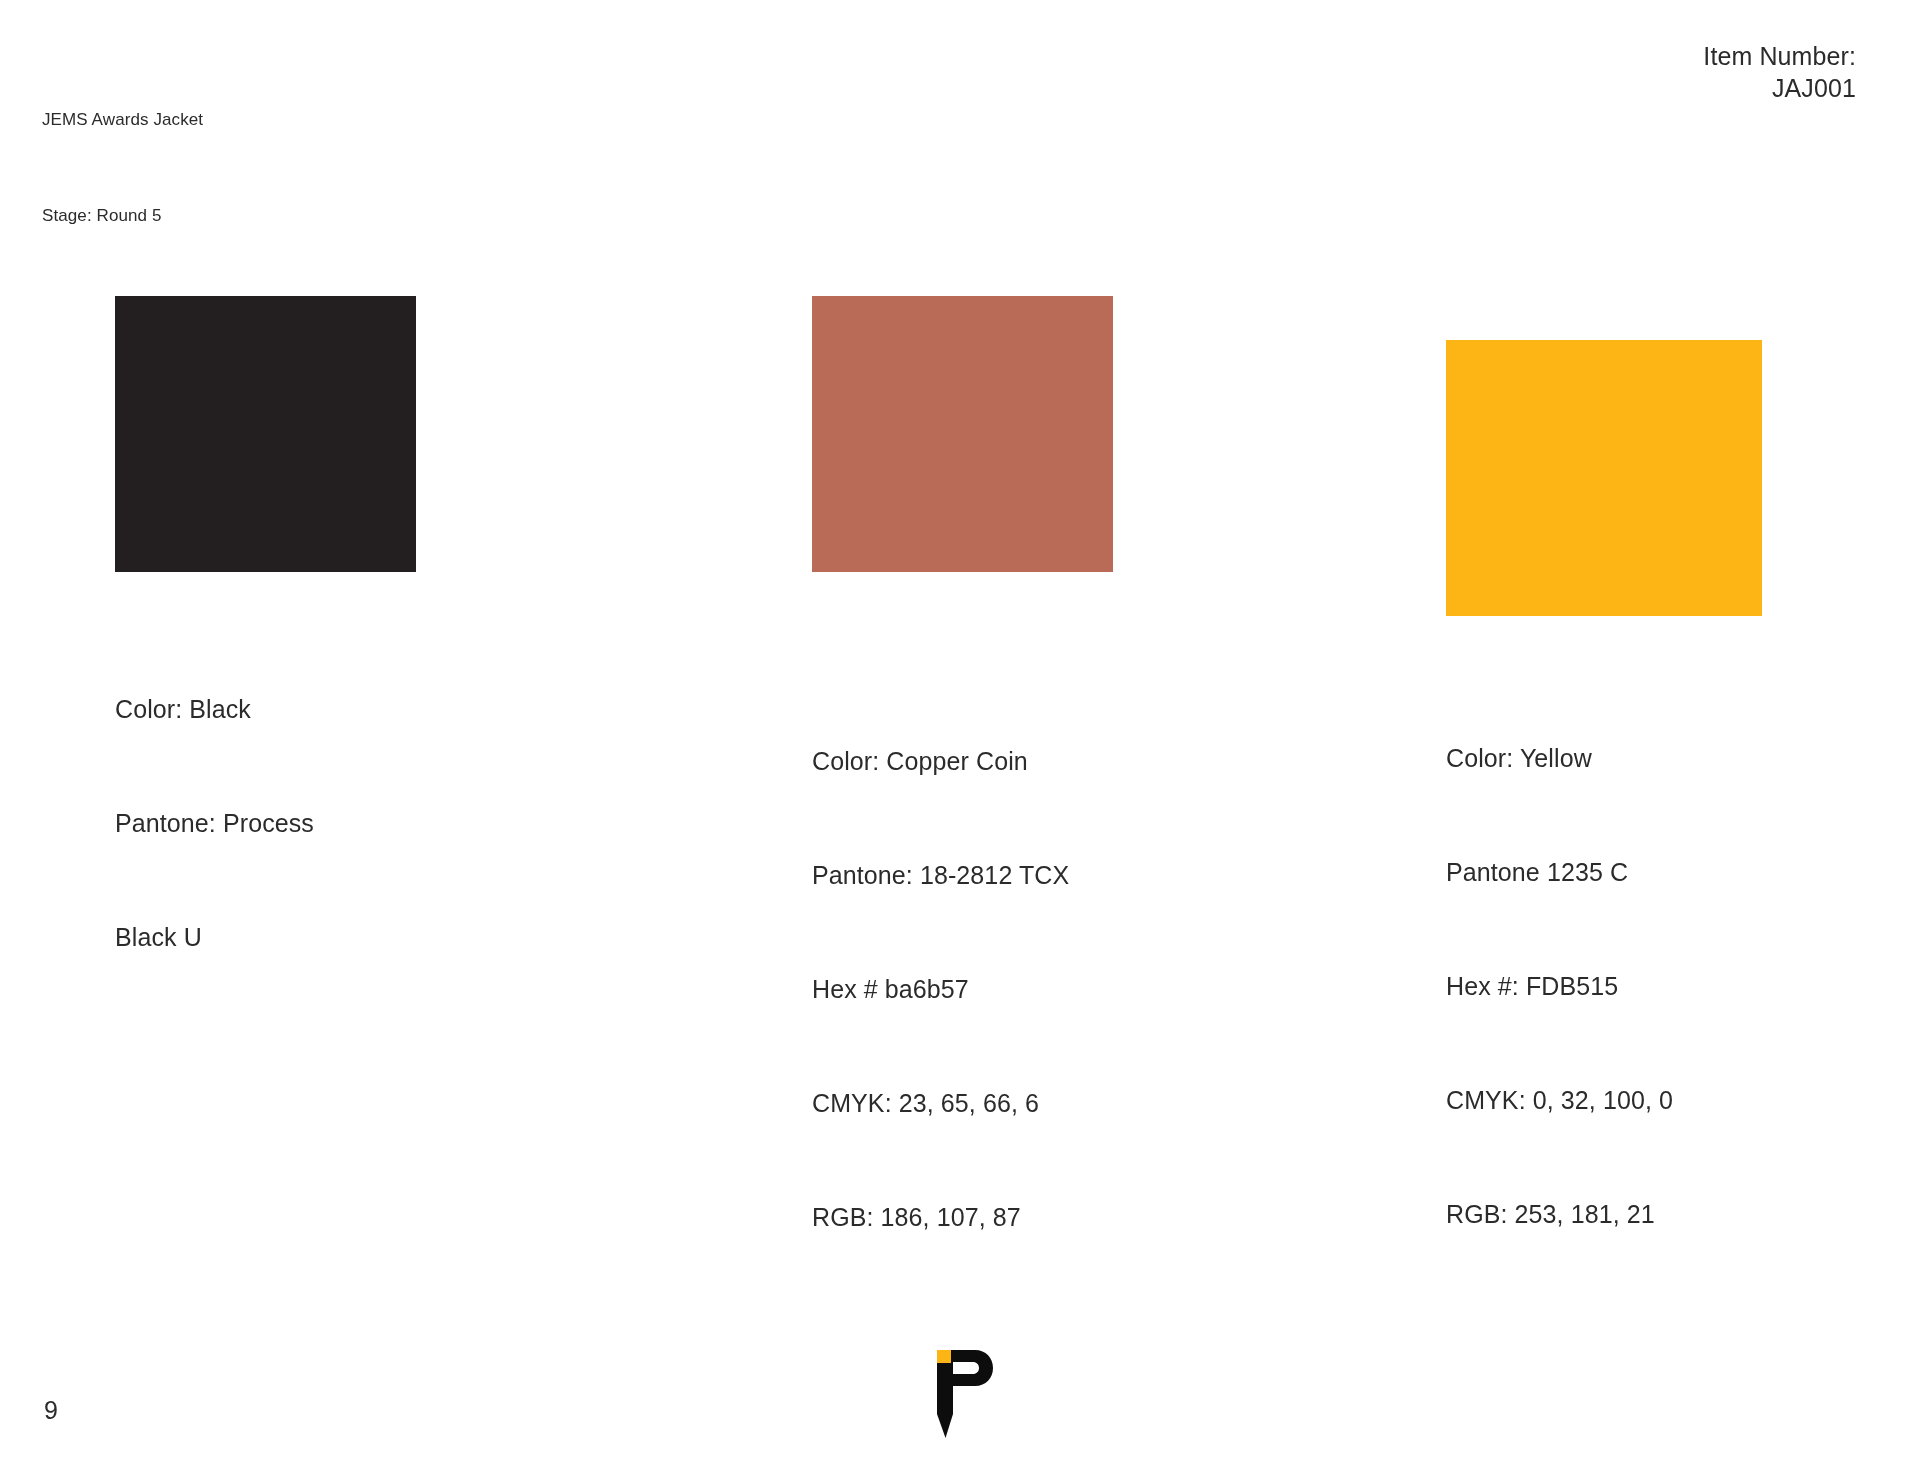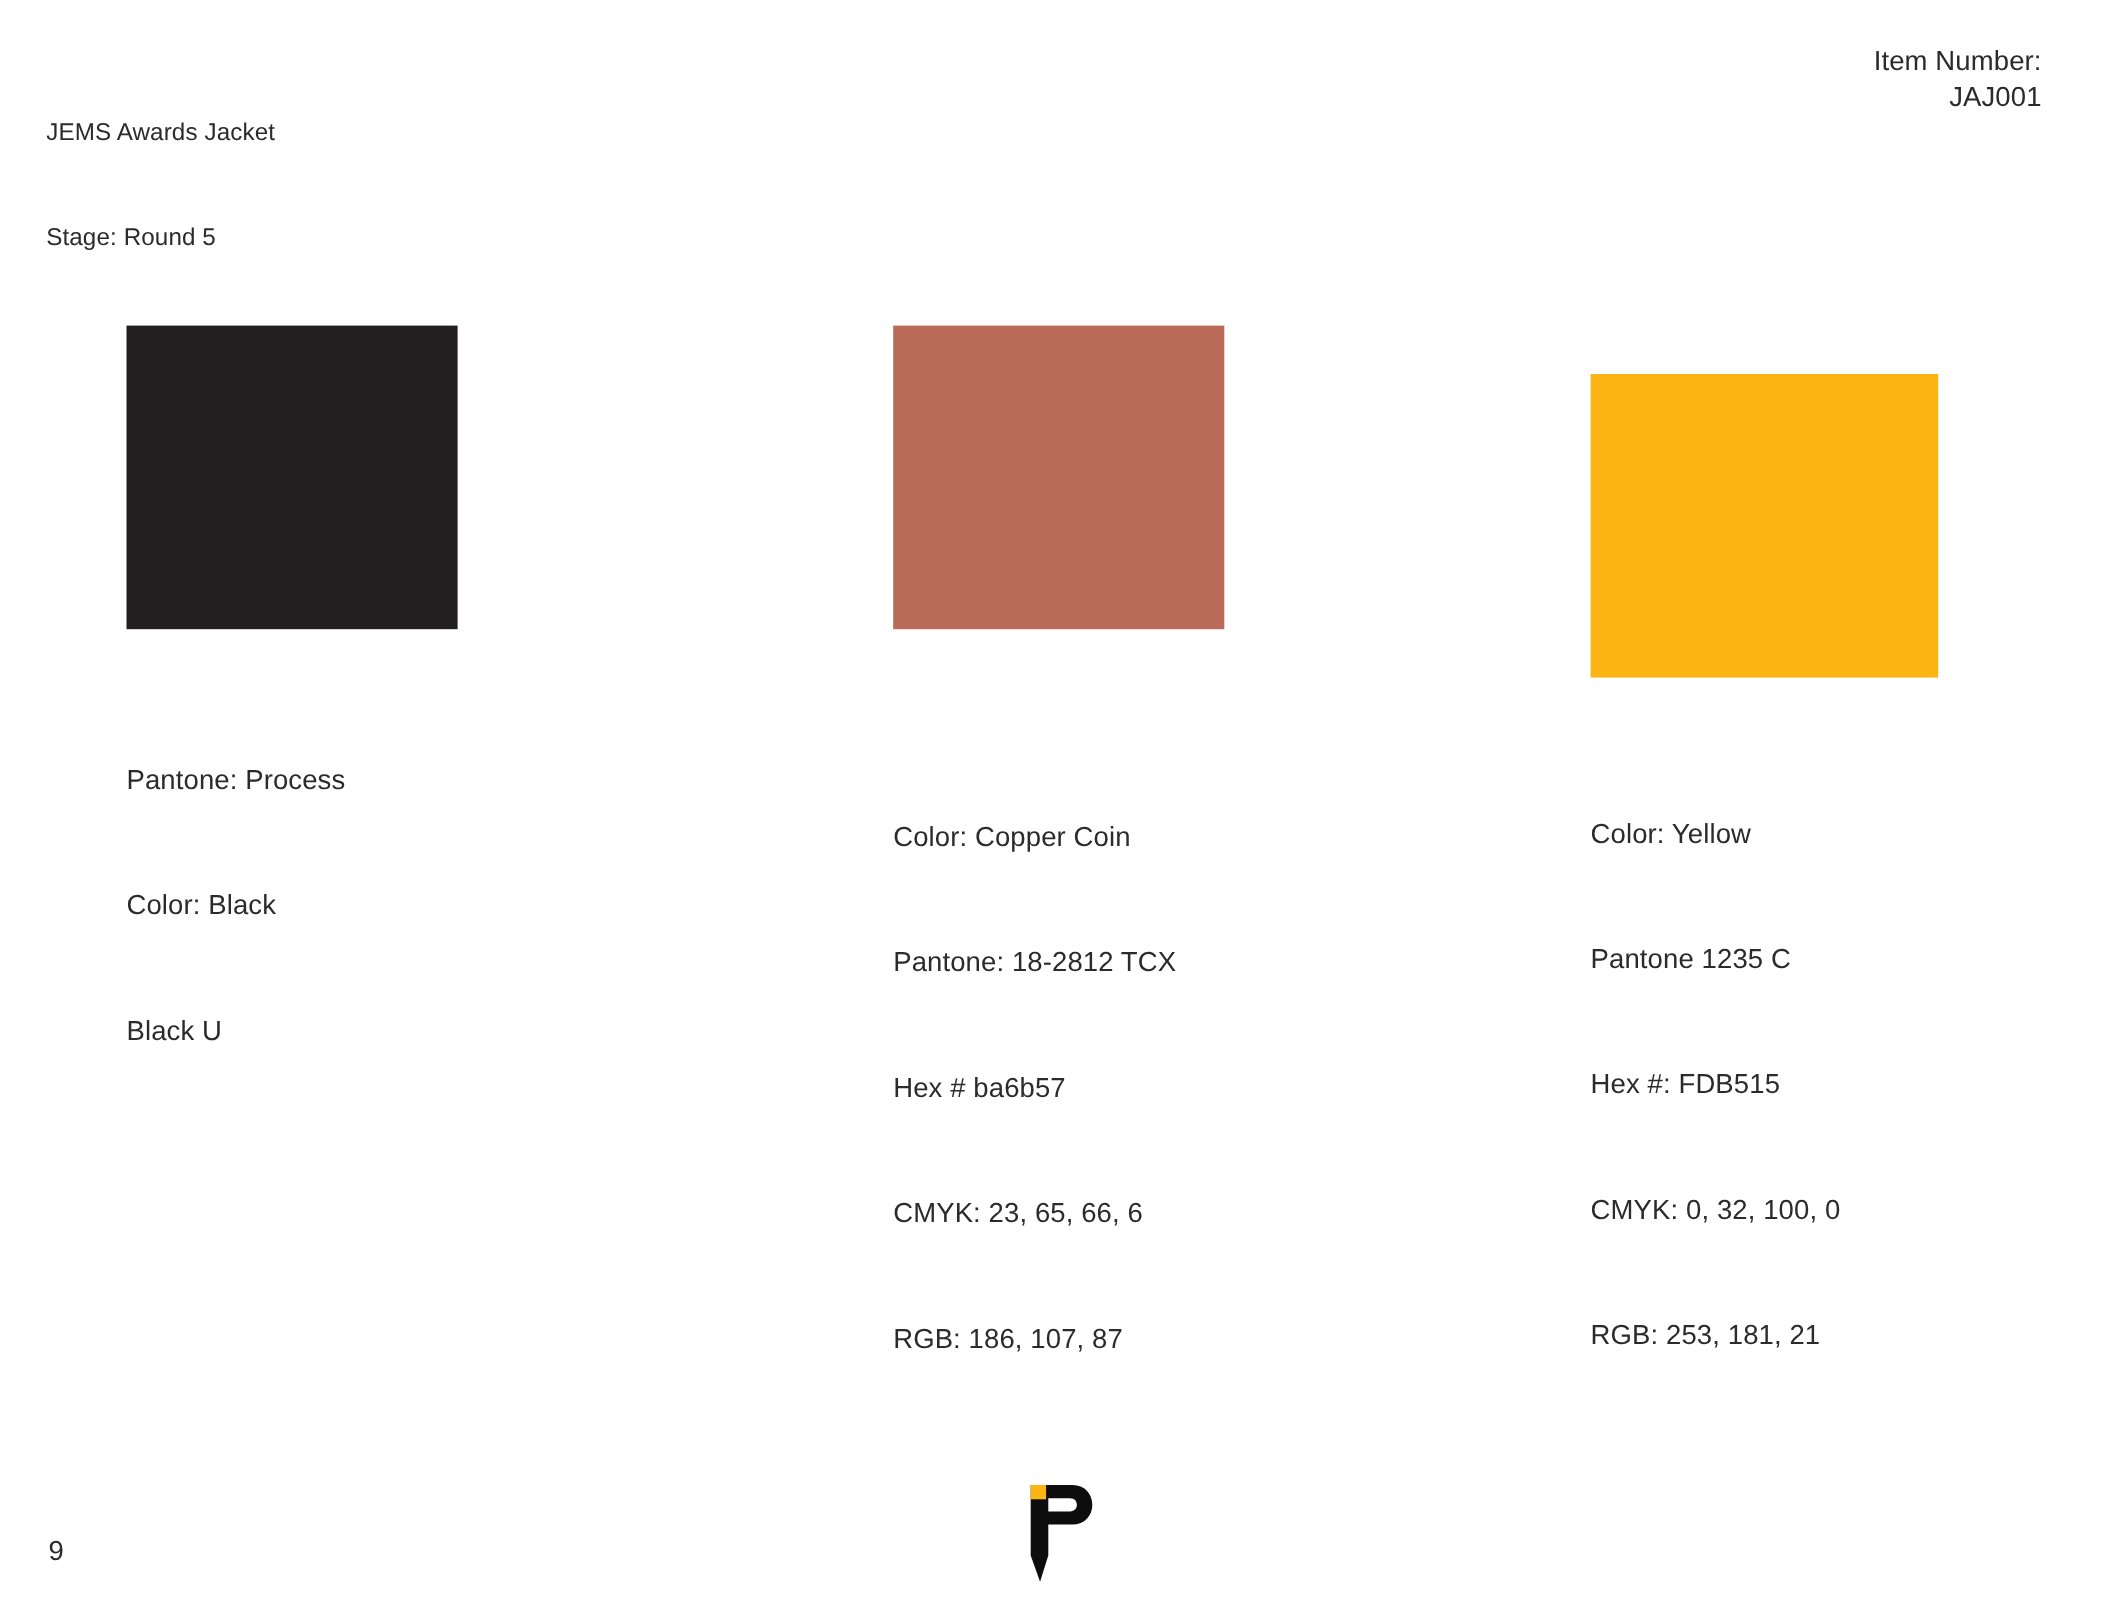--- a/index.html
+++ b/index.html
@@ -25,21 +25,21 @@
     position: absolute;
     top: 40px;
     left: 0;
     width: 1920px;
     height: 70px;
   }
   .hdr-left {
     position: absolute;
     left: 42px;
     top: 0;
-    font-size: 22px;
+    font-size: 17px;
     line-height: 32px;
     color: #2b2b2b;
     letter-spacing: 0.1px;
     white-space: pre;
   }
   .hdr-left .line { display: block; }
   .hdr-center {
     position: absolute;
     left: 0;
     width: 1920px;
@@ -132,22 +132,22 @@
       <span class="line">Item Number:</span>
       <span class="line">JAJ001</span>
     </div>
   </div>
 
   <div class="swatches">
 
     <div class="swatch-col col-0">
       <div class="swatch-chip" style="background: rgb(35, 31, 32);"></div>
       <div class="swatch-info">
+        <span class="line">Color: Black</span>
         <span class="line">Pantone: Process</span>
-        <span class="line">Color: Black</span>
         <span class="line">Black U</span>
       </div>
     </div>
 
     <div class="swatch-col col-1">
       <div class="swatch-chip" style="background: rgb(186, 107, 87);"></div>
       <div class="swatch-info">
         <span class="line">Color: Copper Coin</span>
         <span class="line">Pantone: 18-2812 TCX</span>
         <span class="line">Hex # ba6b57</span>

